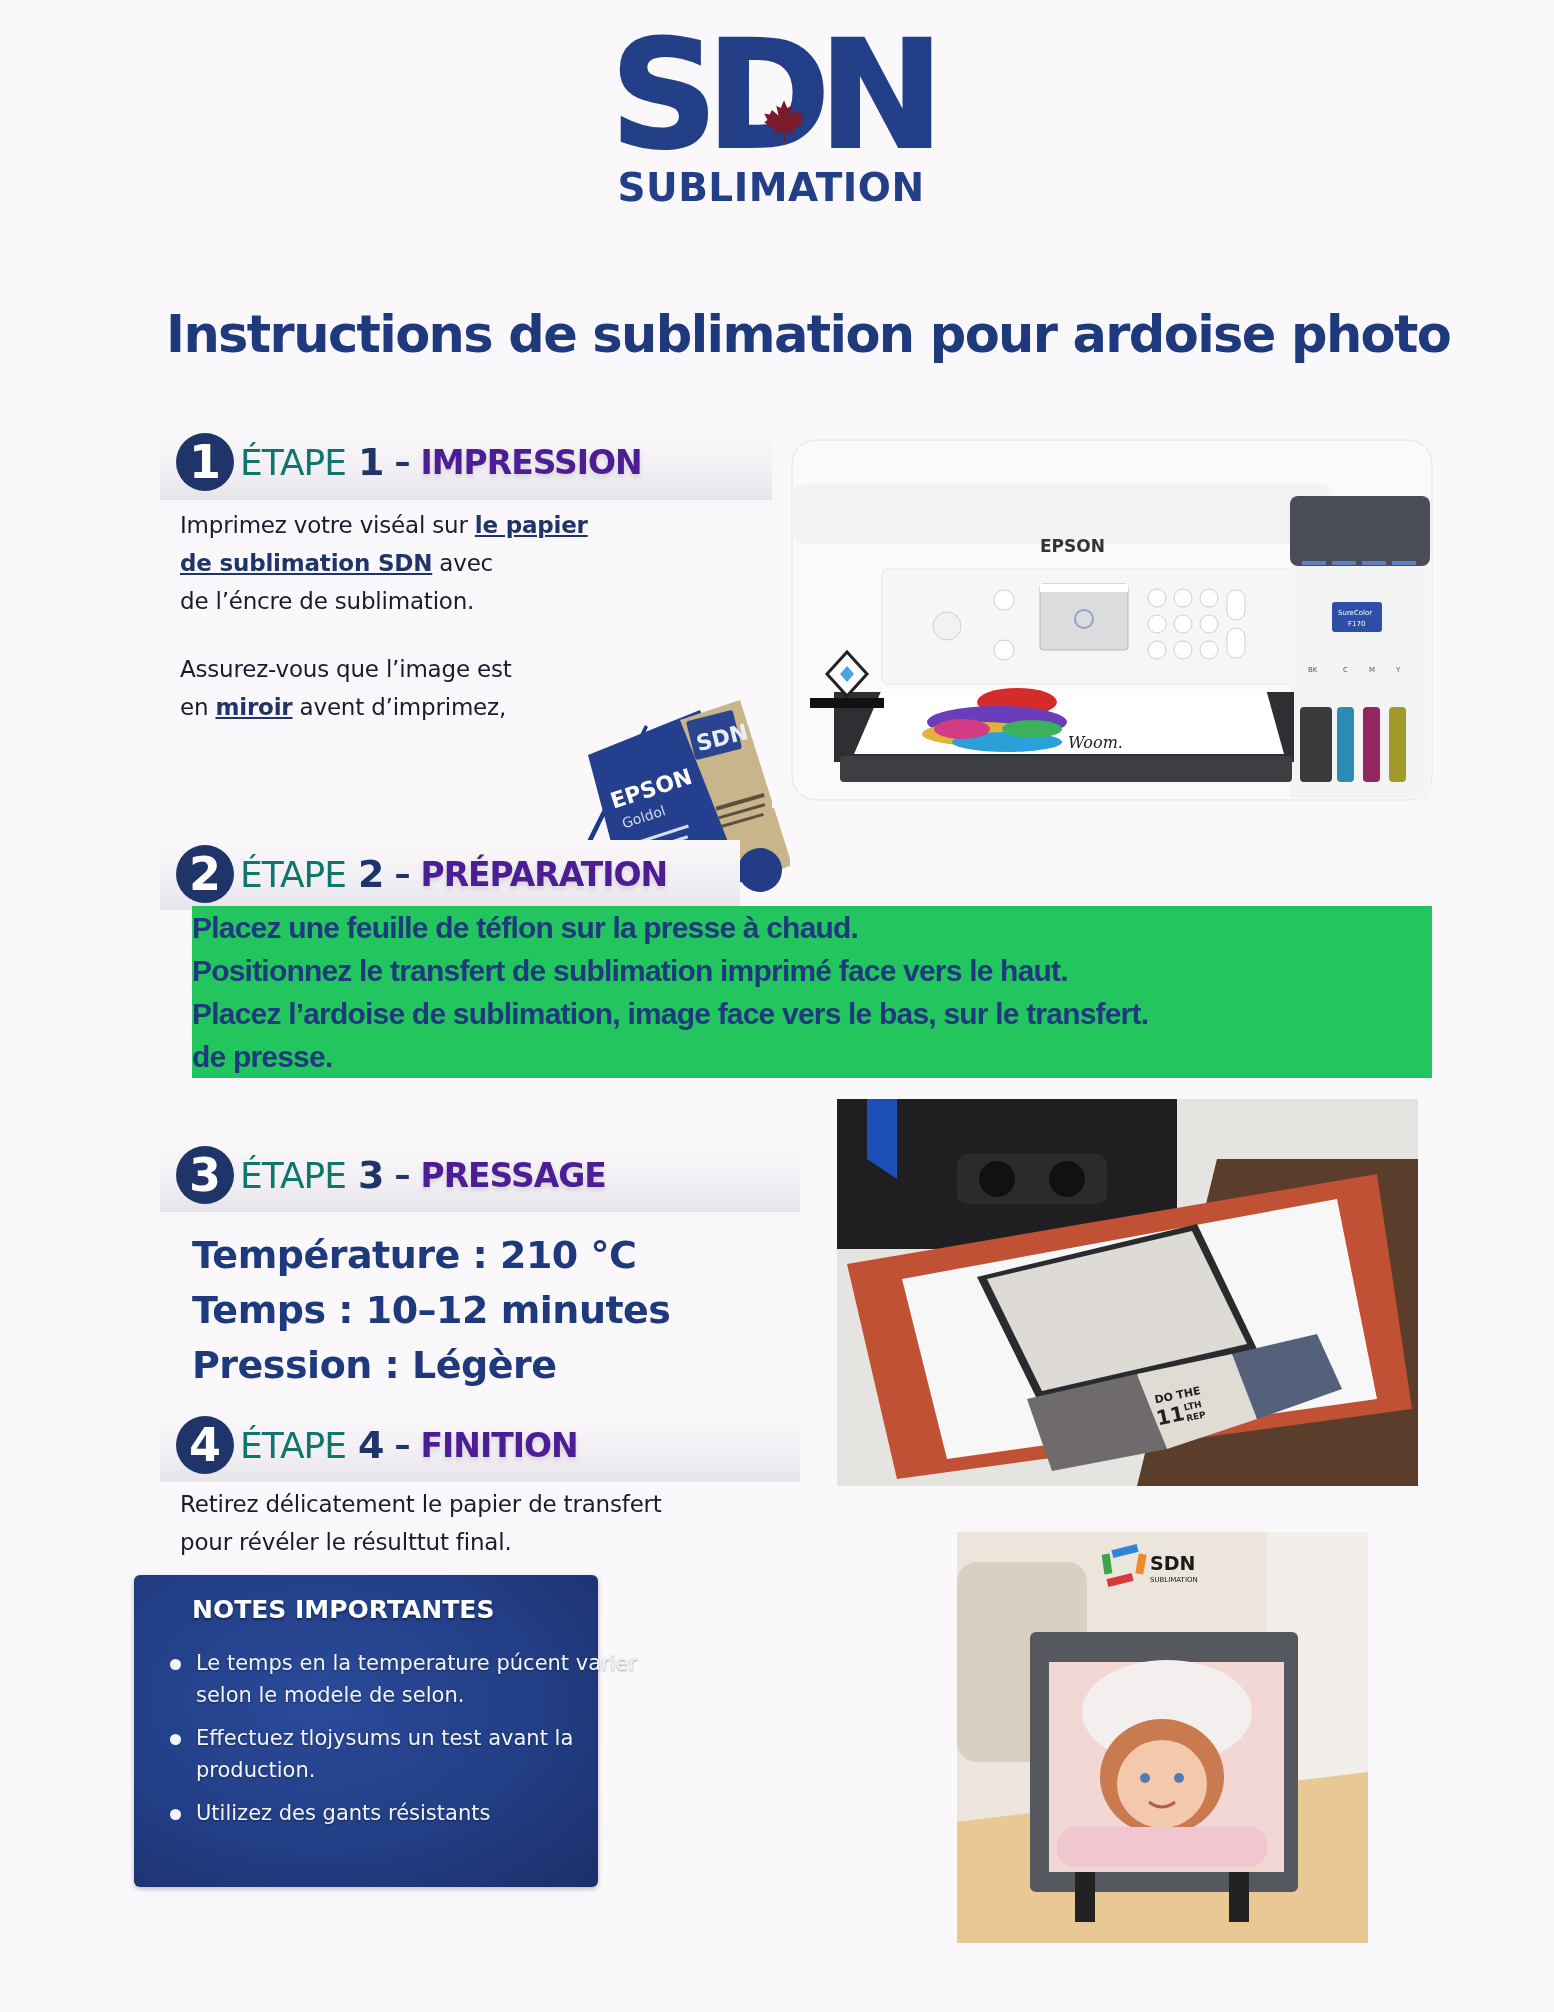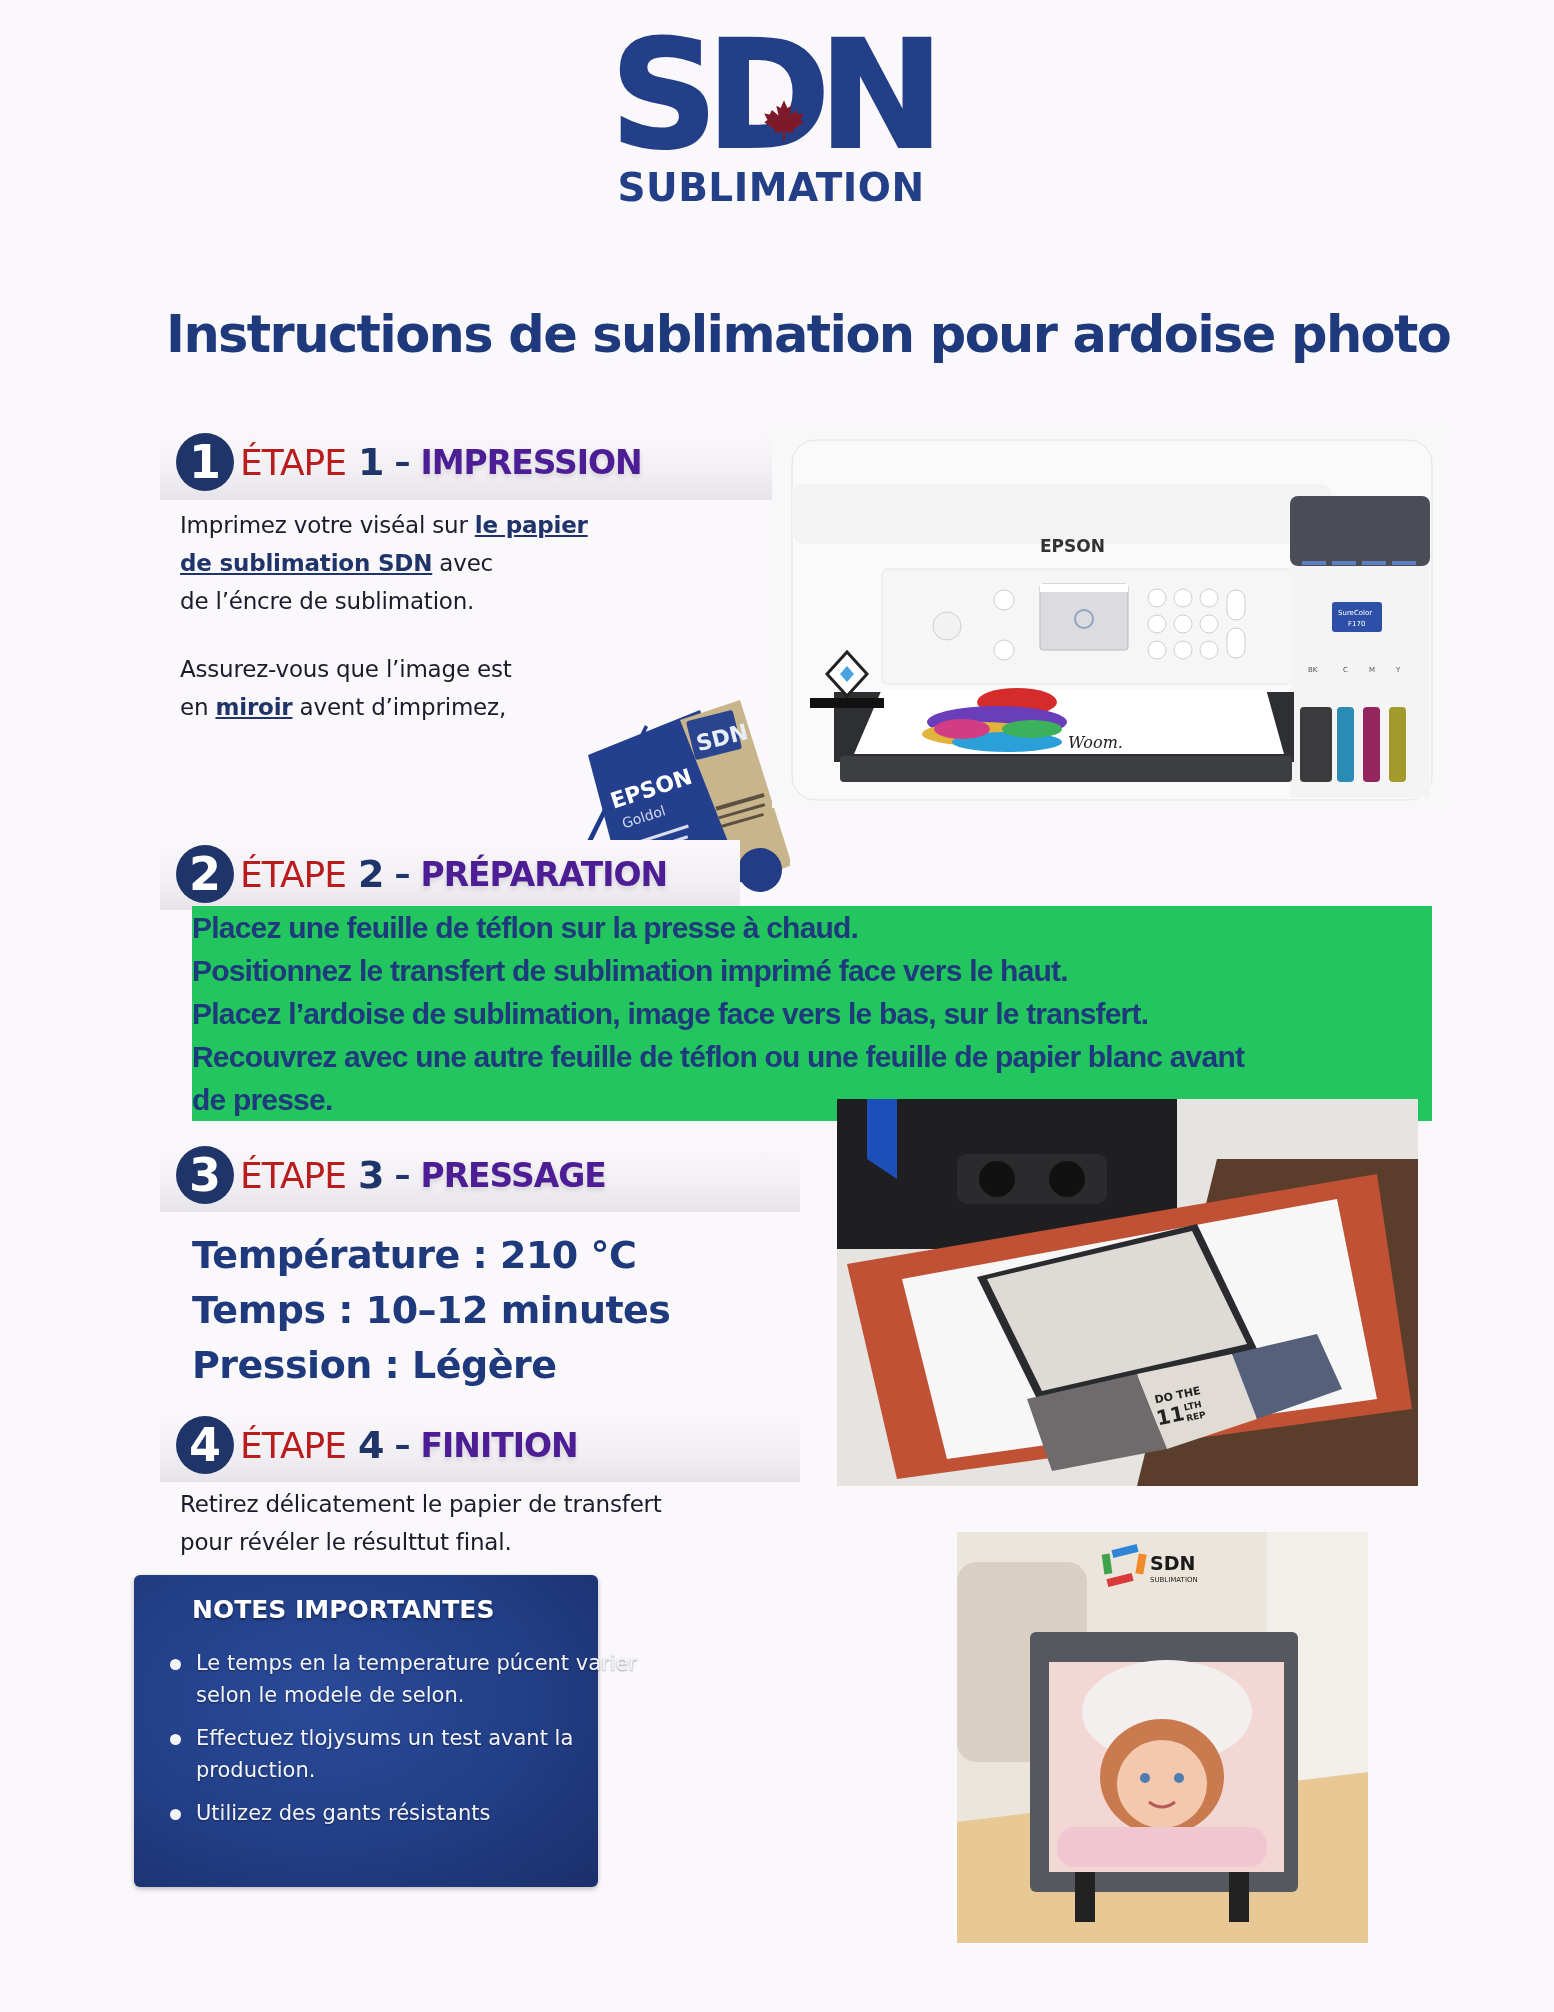--- a/index.html
+++ b/index.html
@@ -48,21 +48,21 @@
       display: flex; align-items: center; white-space: nowrap;
     }
     .step-num {
       width: 58px; height: 58px; border-radius: 50%;
       background: #1f3469; color: #fff;
       font-family: "DejaVu Sans", sans-serif; font-weight: bold;
       font-size: 46px; line-height: 58px; text-align: center;
       margin-right: 6px; flex: none;
     }
     .step-word {
-      font-family: "DejaVu Sans", sans-serif; font-size: 36px; color: #b91c1c;
+      font-family: "DejaVu Sans", sans-serif; font-size: 36px; color: #0f766e;
       letter-spacing: -1px; margin-right: 12px;
     }
     .step-n {
       font-family: "DejaVu Sans", sans-serif; font-weight: bold; font-size: 38px; color: #1f3469;
       margin-right: 10px;
     }
     .step-dash {
       font-family: "DejaVu Sans", sans-serif; font-weight: bold; font-size: 32px; color: #1f3469;
       margin-right: 10px;
     }
@@ -251,21 +251,20 @@
   <span class="step-word">ÉTAPE</span>
   <span class="step-n">2</span>
   <span class="step-dash">–</span>
   <span class="step-name">PRÉPARATION</span>
 </div>
 
 <div class="abs prep-text">
   <div>Placez une feuille de téflon sur la presse à chaud.</div>
   <div>Positionnez le transfert de sublimation imprimé face vers le haut.</div>
   <div>Placez l’ardoise de sublimation, image face vers le bas, sur le transfert.</div>
-  <div>Recouvrez avec une autre feuille de téflon ou une feuille de papier blanc avant</div>
   <div>de presse.</div>
 </div>
 
 <div class="abs step-band" style="left:160px; top:1142px; width:640px;"></div>
 <div class="abs step-head" style="left:176px; top:1146px;">
   <div class="step-num">3</div>
   <span class="step-word">ÉTAPE</span>
   <span class="step-n">3</span>
   <span class="step-dash">–</span>
   <span class="step-name">PRESSAGE</span>

